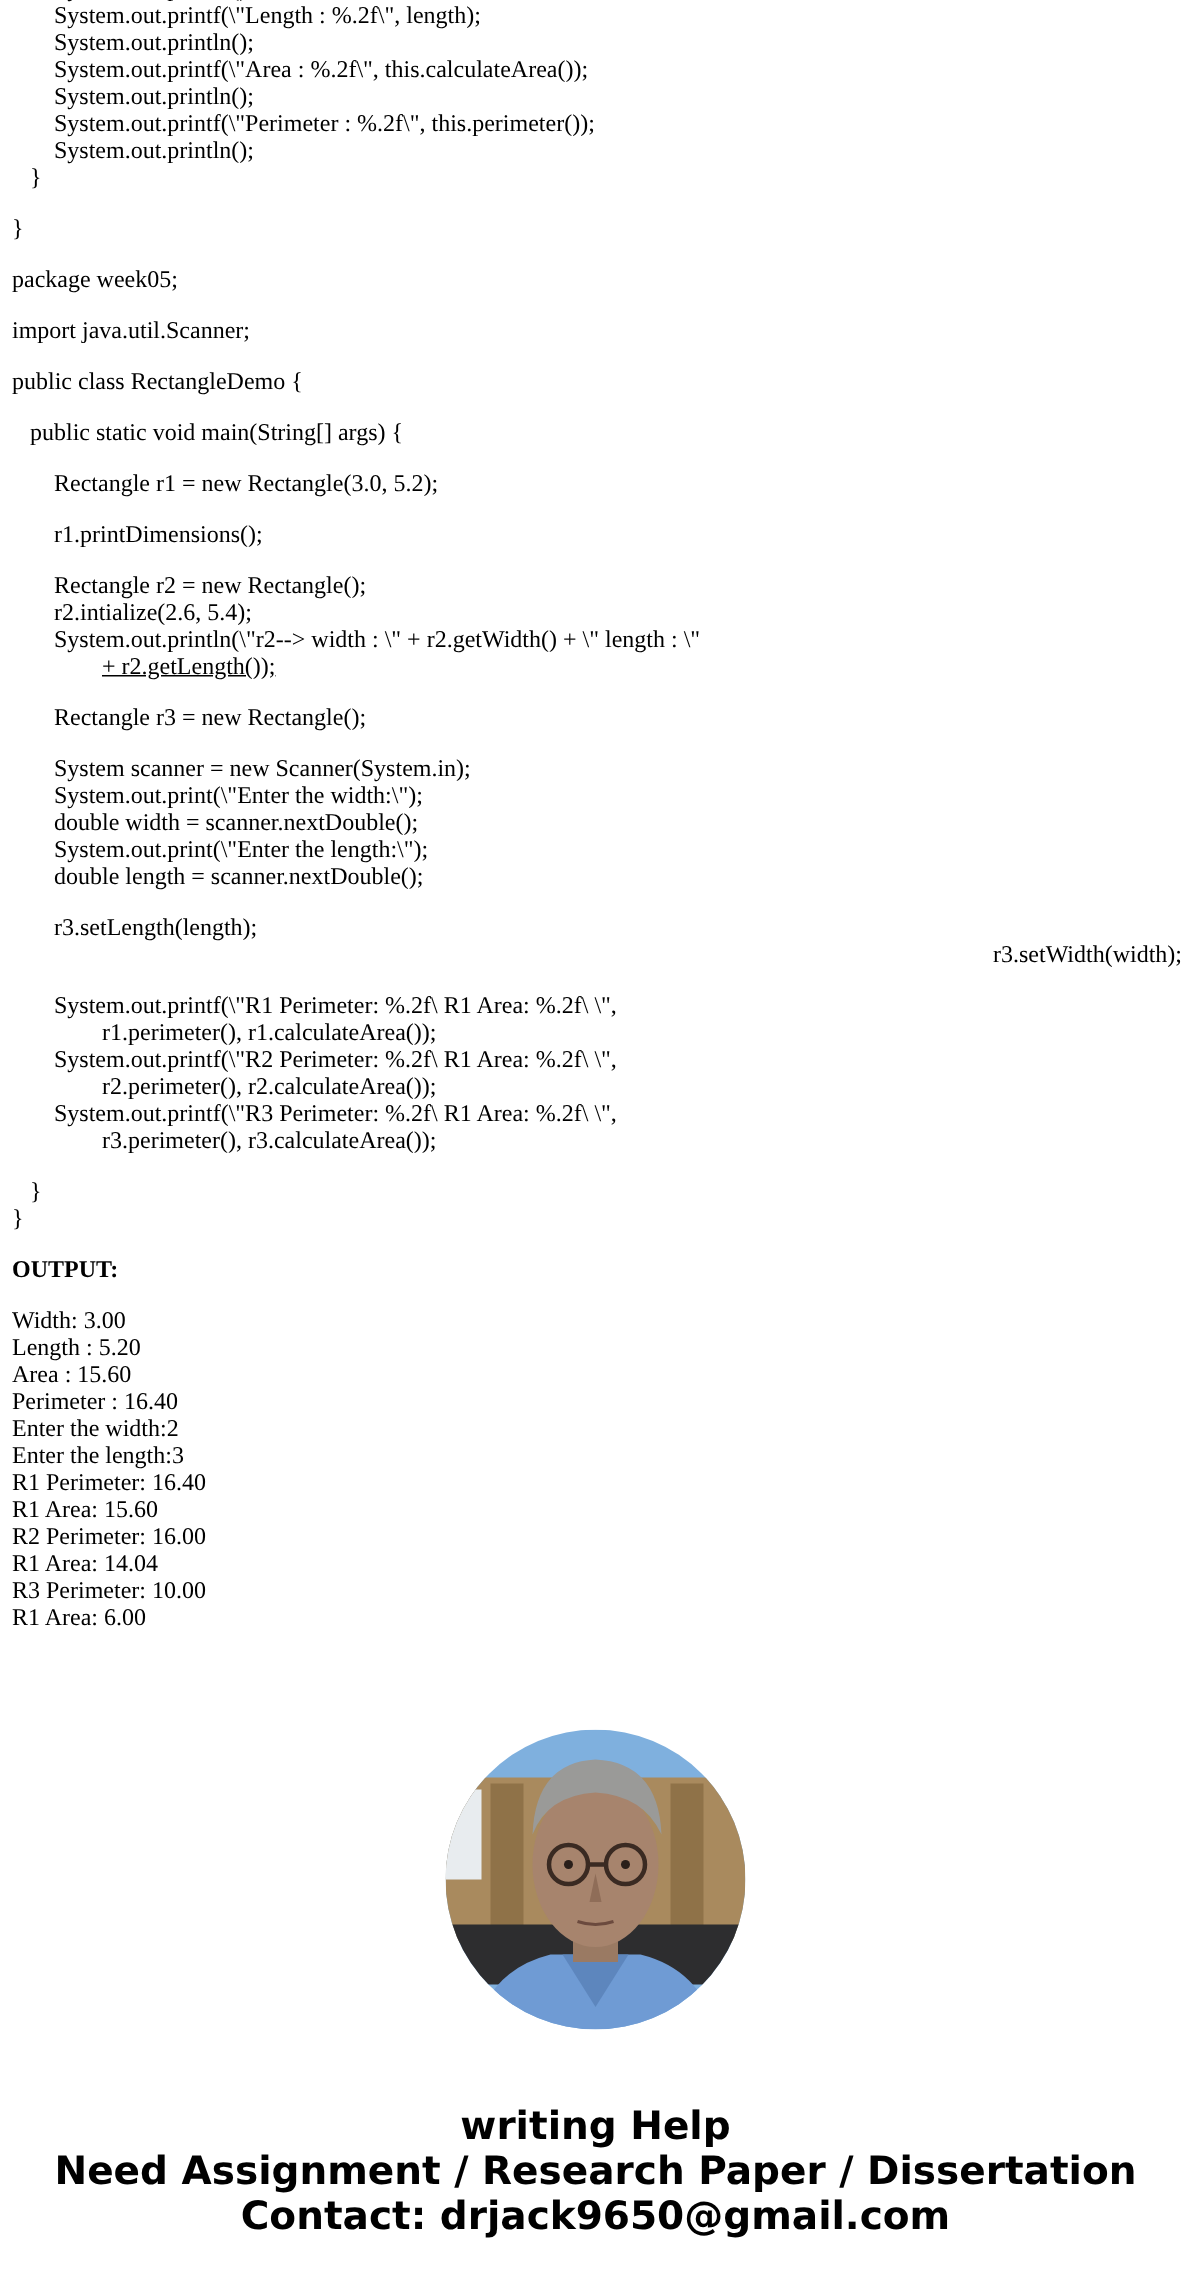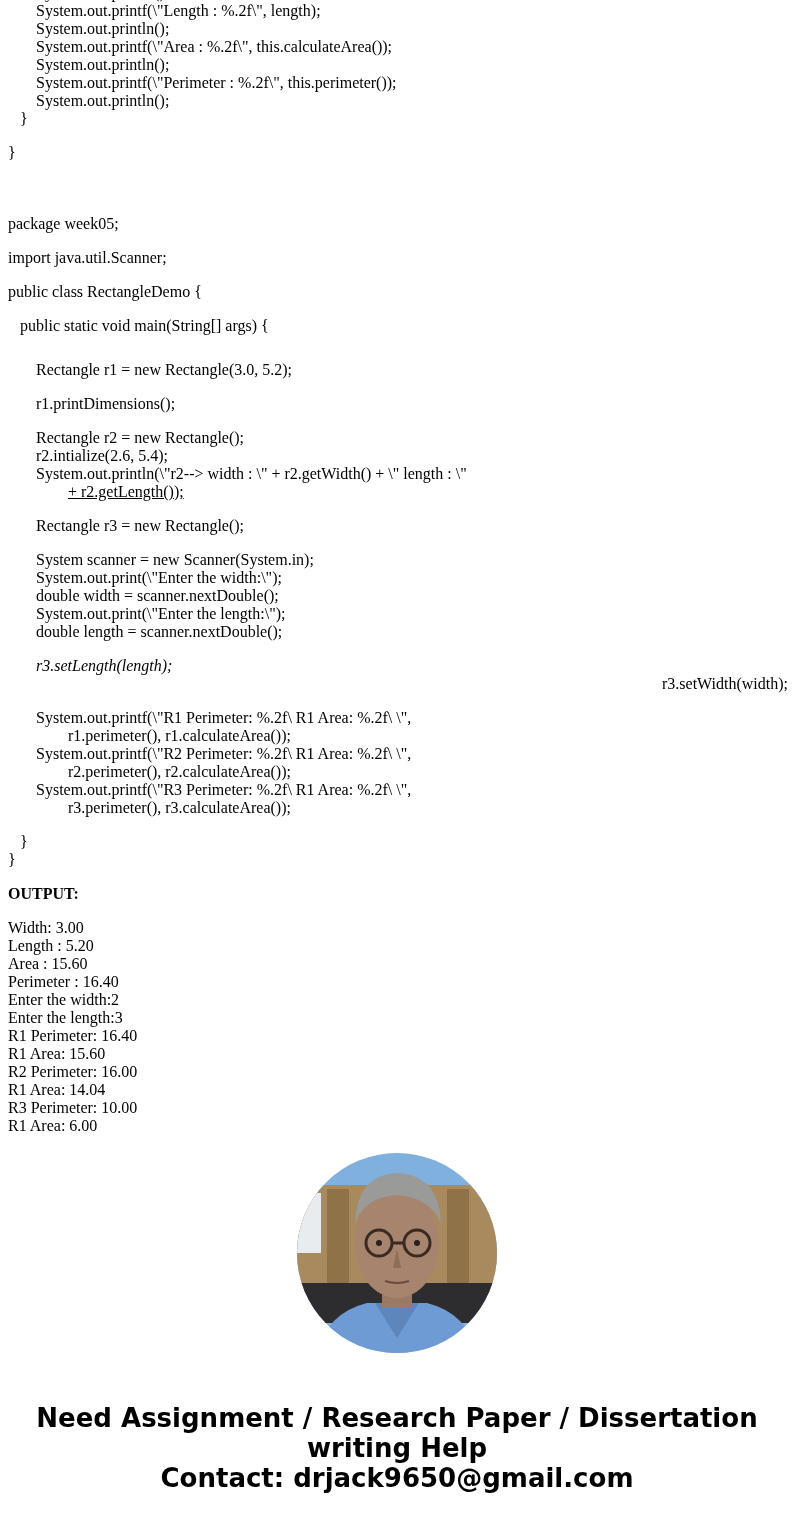--- a/index.html
+++ b/index.html
@@ -56,46 +56,46 @@
       <div class="line" style="padding-left: 28px;">System.out.printf(\"Length : %.2f\", length);</div>
       <div class="line" style="padding-left: 28px;">System.out.println();</div>
       <div class="line" style="padding-left: 28px;">System.out.printf(\"Area : %.2f\", this.calculateArea());</div>
       <div class="line" style="padding-left: 28px;">System.out.println();</div>
       <div class="line" style="padding-left: 28px;">System.out.printf(\"Perimeter : %.2f\", this.perimeter());</div>
       <div class="line" style="padding-left: 28px;">System.out.println();</div>
       <div class="line" style="padding-left: 12px;">}</div>
       <div class="blank"></div>
       <div class="line" style="padding-left: 0px;">}</div>
       <div class="blank"></div>
-      <div class="line" style="padding-left: 0px; margin-top: 37px;">package week05;</div>
+      <div class="line" style="padding-left: 0px;">package week05;</div>
       <div class="blank"></div>
       <div class="line" style="padding-left: 0px;">import java.util.Scanner;</div>
       <div class="blank"></div>
       <div class="line" style="padding-left: 0px;">public class RectangleDemo {</div>
       <div class="blank"></div>
       <div class="line" style="padding-left: 12px;">public static void main(String[] args) {</div>
       <div class="blank"></div>
-      <div class="line" style="padding-left: 28px; margin-top: 10px;">Rectangle r1 = new Rectangle(3.0, 5.2);</div>
+      <div class="line" style="padding-left: 28px;">Rectangle r1 = new Rectangle(3.0, 5.2);</div>
       <div class="blank"></div>
       <div class="line" style="padding-left: 28px;">r1.printDimensions();</div>
       <div class="blank"></div>
       <div class="line" style="padding-left: 28px;">Rectangle r2 = new Rectangle();</div>
       <div class="line" style="padding-left: 28px;">r2.intialize(2.6, 5.4);</div>
       <div class="line" style="padding-left: 28px;">System.out.println(\"r2--&gt; width : \" + r2.getWidth() + \" length : \"</div>
       <div class="line" style="padding-left: 60px; text-decoration: underline;">+ r2.getLength());</div>
       <div class="blank"></div>
       <div class="line" style="padding-left: 28px;">Rectangle r3 = new Rectangle();</div>
       <div class="blank"></div>
       <div class="line" style="padding-left: 28px;">System scanner = new Scanner(System.in);</div>
       <div class="line" style="padding-left: 28px;">System.out.print(\"Enter the width:\");</div>
       <div class="line" style="padding-left: 28px;">double width = scanner.nextDouble();</div>
       <div class="line" style="padding-left: 28px;">System.out.print(\"Enter the length:\");</div>
       <div class="line" style="padding-left: 28px;">double length = scanner.nextDouble();</div>
       <div class="blank"></div>
-      <div class="line" style="padding-left: 28px; font-style: italic;">r3.setLength(length);</div>
+      <div class="line" style="padding-left: 28px;">r3.setLength(length);</div>
       <div class="line" style="padding-left: 28px; text-align: right;">r3.setWidth(width);</div>
       <div class="blank"></div>
       <div class="line" style="padding-left: 28px;">System.out.printf(\"R1 Perimeter: %.2f\ R1 Area: %.2f\ \",</div>
       <div class="line" style="padding-left: 60px;">r1.perimeter(), r1.calculateArea());</div>
       <div class="line" style="padding-left: 28px;">System.out.printf(\"R2 Perimeter: %.2f\ R1 Area: %.2f\ \",</div>
       <div class="line" style="padding-left: 60px;">r2.perimeter(), r2.calculateArea());</div>
       <div class="line" style="padding-left: 28px;">System.out.printf(\"R3 Perimeter: %.2f\ R1 Area: %.2f\ \",</div>
       <div class="line" style="padding-left: 60px;">r3.perimeter(), r3.calculateArea());</div>
       <div class="blank"></div>
       <div class="line" style="padding-left: 12px;">}</div>
@@ -137,16 +137,16 @@
     <circle cx="120" cy="90" r="13" fill="none" stroke="#3a2a22" stroke-width="3"></circle>
     <line x1="95" y1="90" x2="107" y2="90" stroke="#3a2a22" stroke-width="3"></line>
     <circle cx="82" cy="90" r="3" fill="#2a1f1a"></circle>
     <circle cx="120" cy="90" r="3" fill="#2a1f1a"></circle>
     <path d="M100 96 L96 115 L104 115 Z" fill="#8f6d58"></path>
     <path d="M88 128 Q100 132 112 128" stroke="#6b4a3e" stroke-width="2" fill="none"></path>
   </svg>
 </div>
 
 <div class="footer">
+  <div>writing Help</div>
   <div>Need Assignment / Research Paper / Dissertation</div>
-  <div>writing Help</div>
   <div>Contact: drjack9650@gmail.com</div>
 </div>
 
 </body></html>

